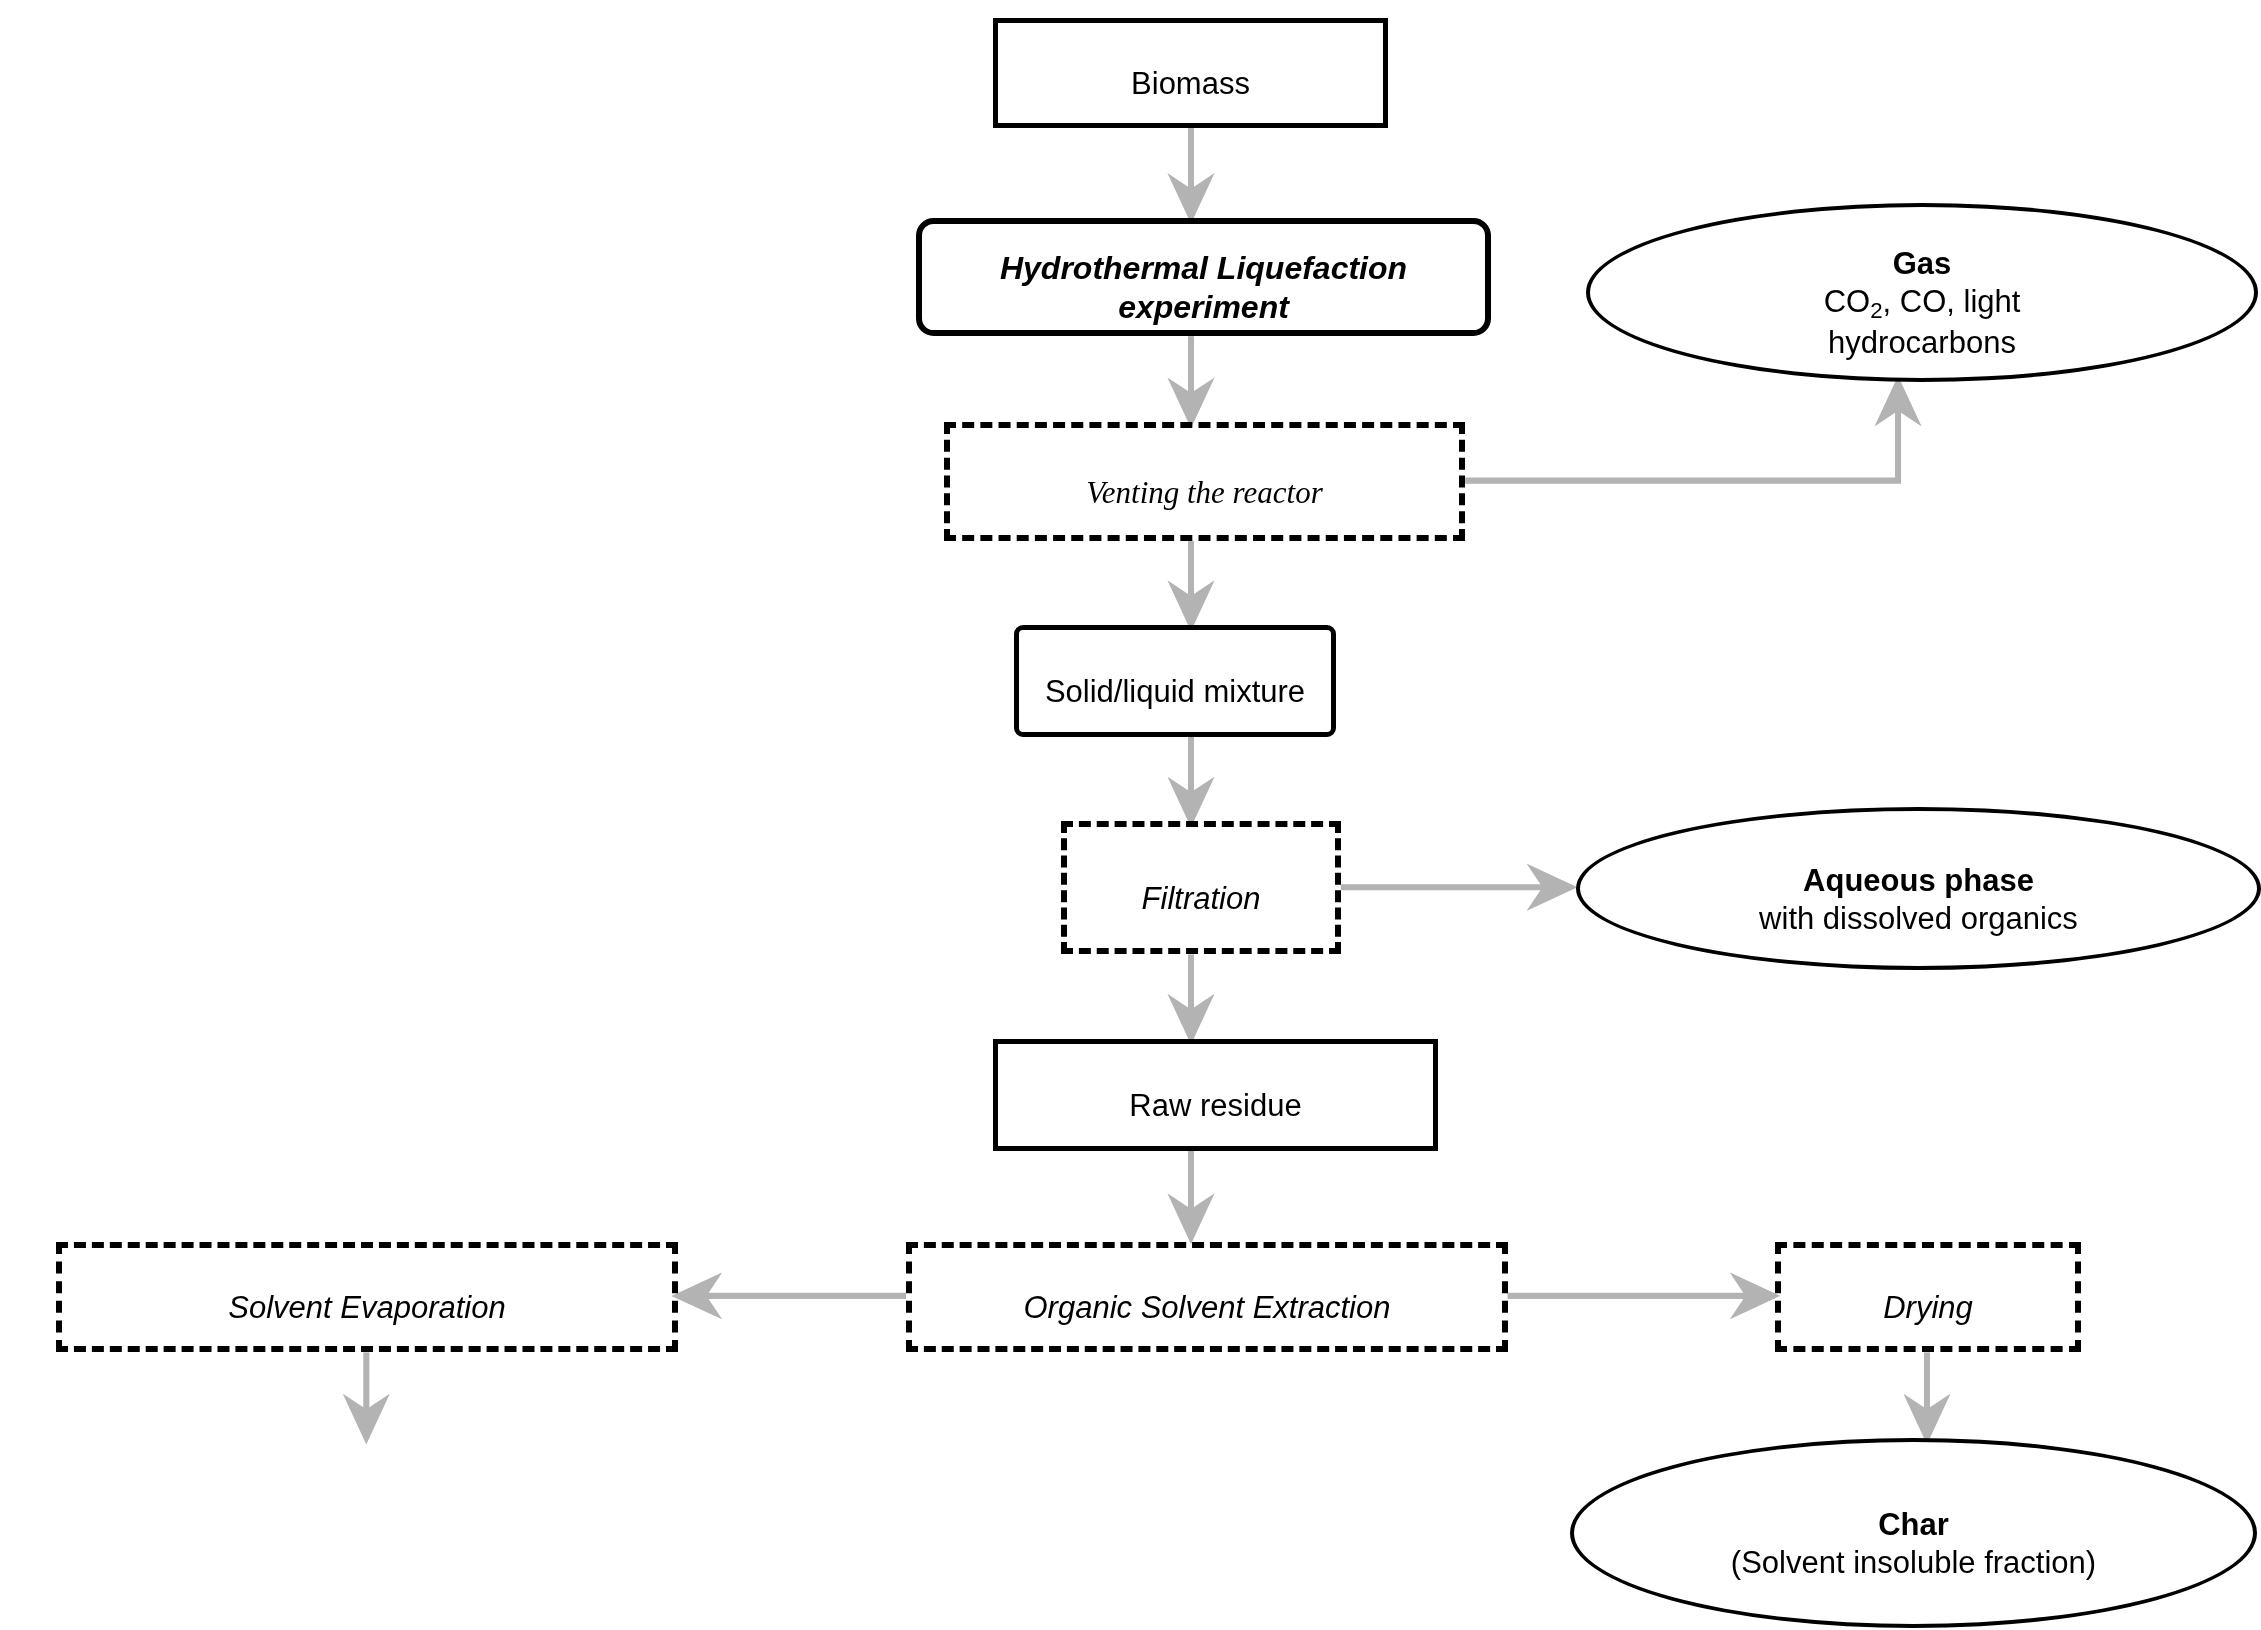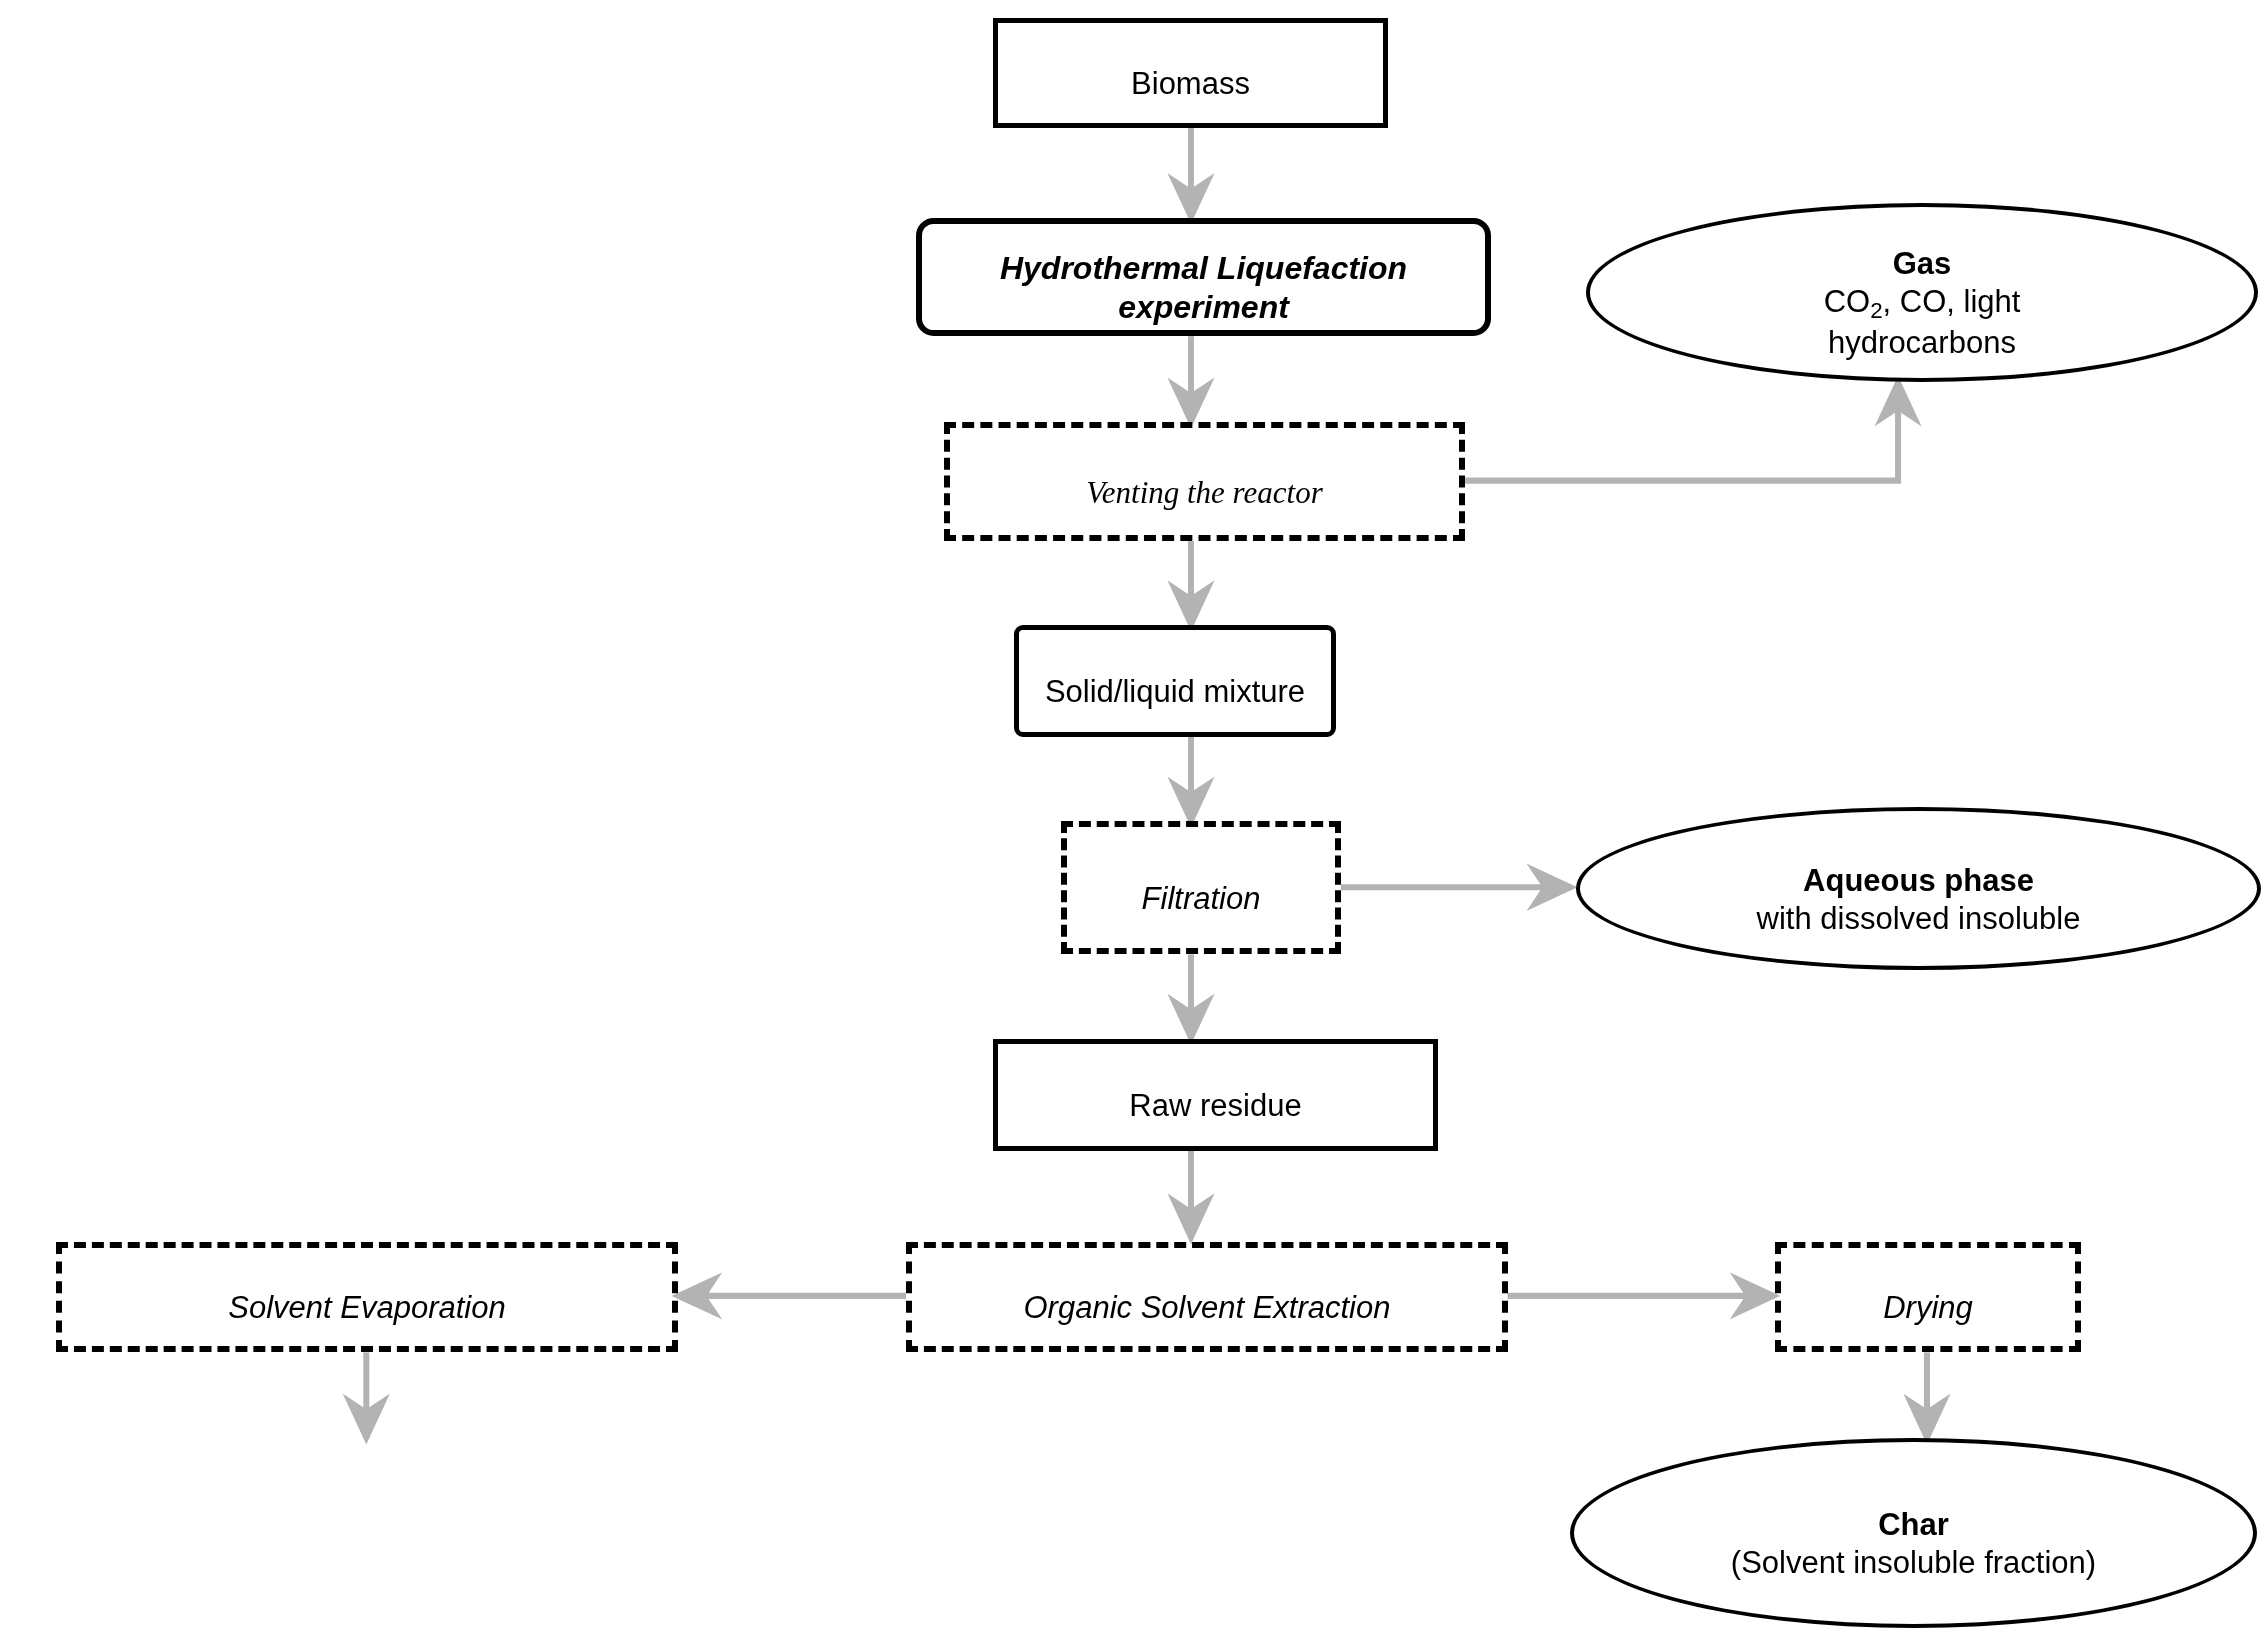--- a/index.html
+++ b/index.html
@@ -131,21 +131,21 @@
     <span class="inner-text">Solid/liquid mixture</span>
   </div>
 
   <div class="node rect-dashed" style="left:1061px; top:821px; width:280px; height:133px;">
     <span class="inner-text">Filtration</span>
   </div>
 
   <div class="node ellipse" style="left:1576px; top:807px; width:685px; height:163px;">
     <span class="inner-text">
       <span class="t-bold">Aqueous phase</span>
-      <span class="t-norm">with dissolved insoluble</span>
+      <span class="t-norm">with dissolved organics</span>
     </span>
   </div>
 
   <div class="node rect-solid" style="left:993px; top:1039px; width:445px; height:112px;">
     <span class="inner-text">Raw residue</span>
   </div>
 
   <div class="node rect-dashed" style="left:56px; top:1242px; width:622px; height:110px;align-items:center;">
     <span class="inner-text">Solvent Evaporation</span>
   </div>

